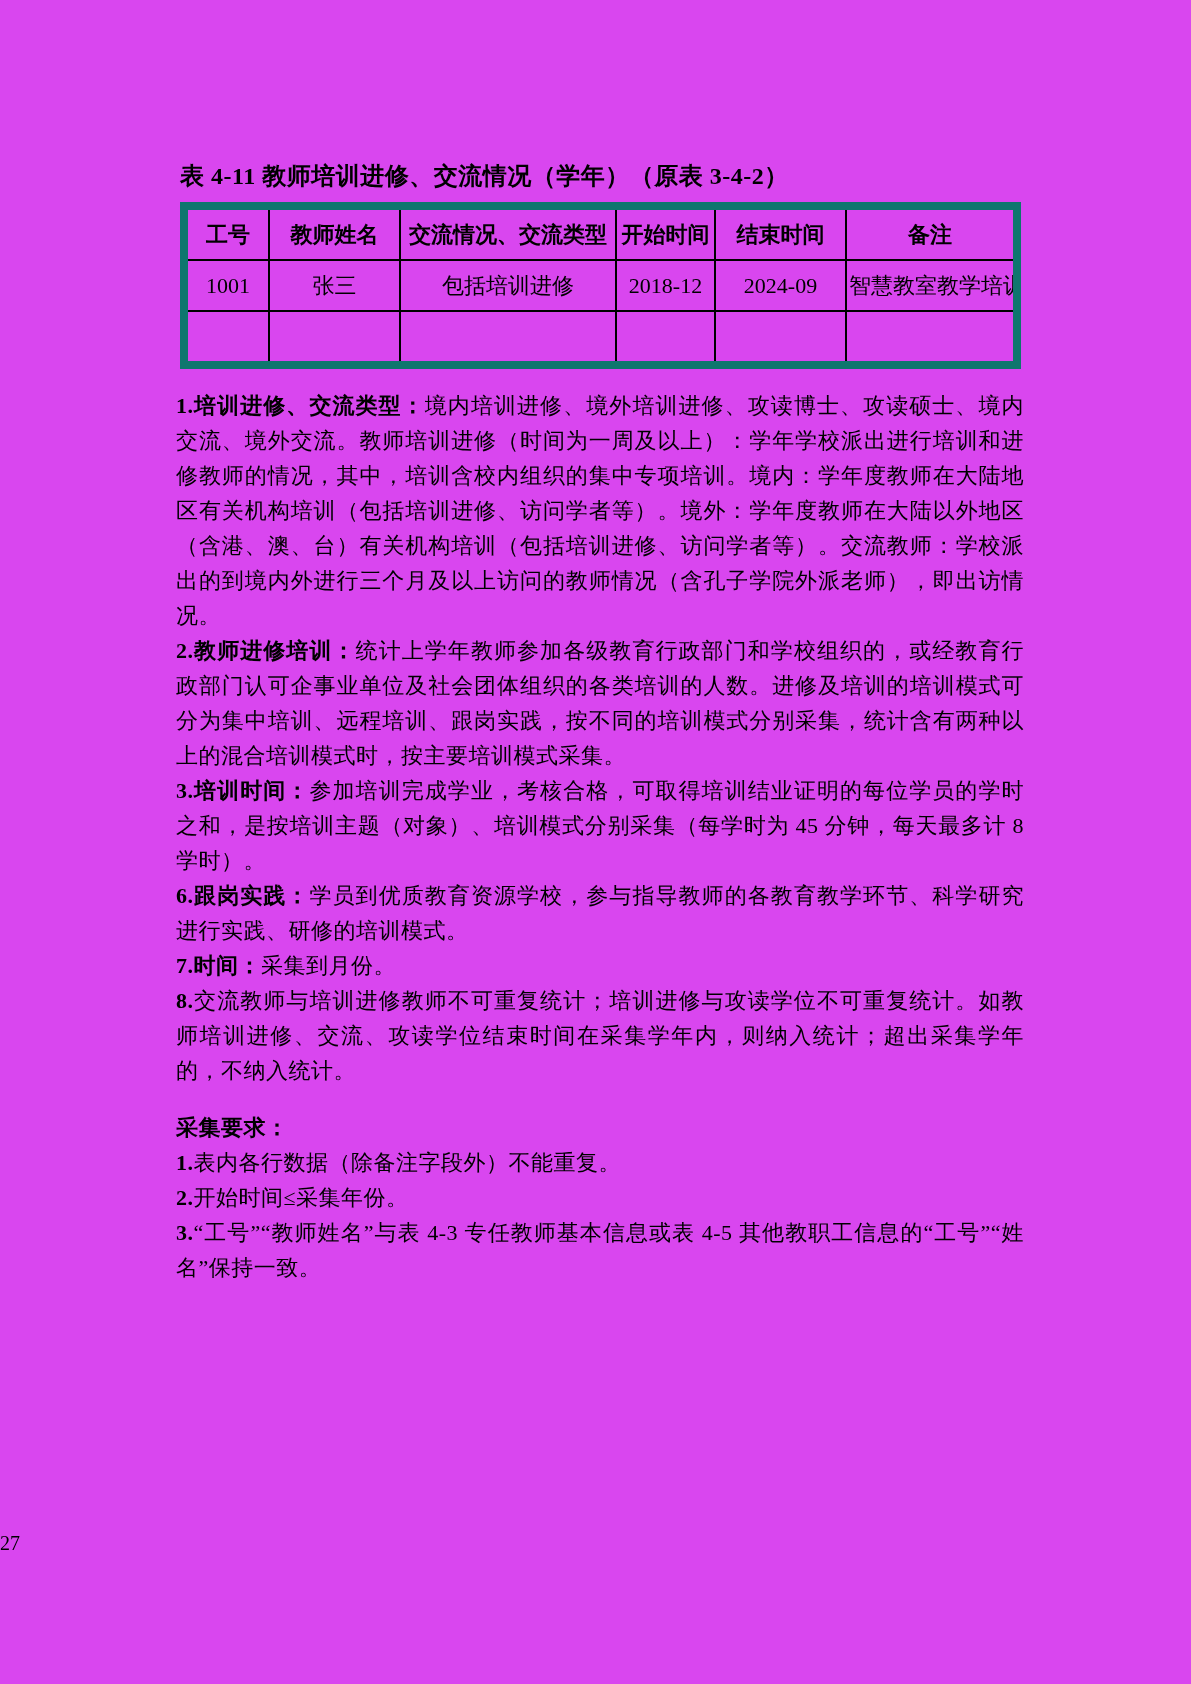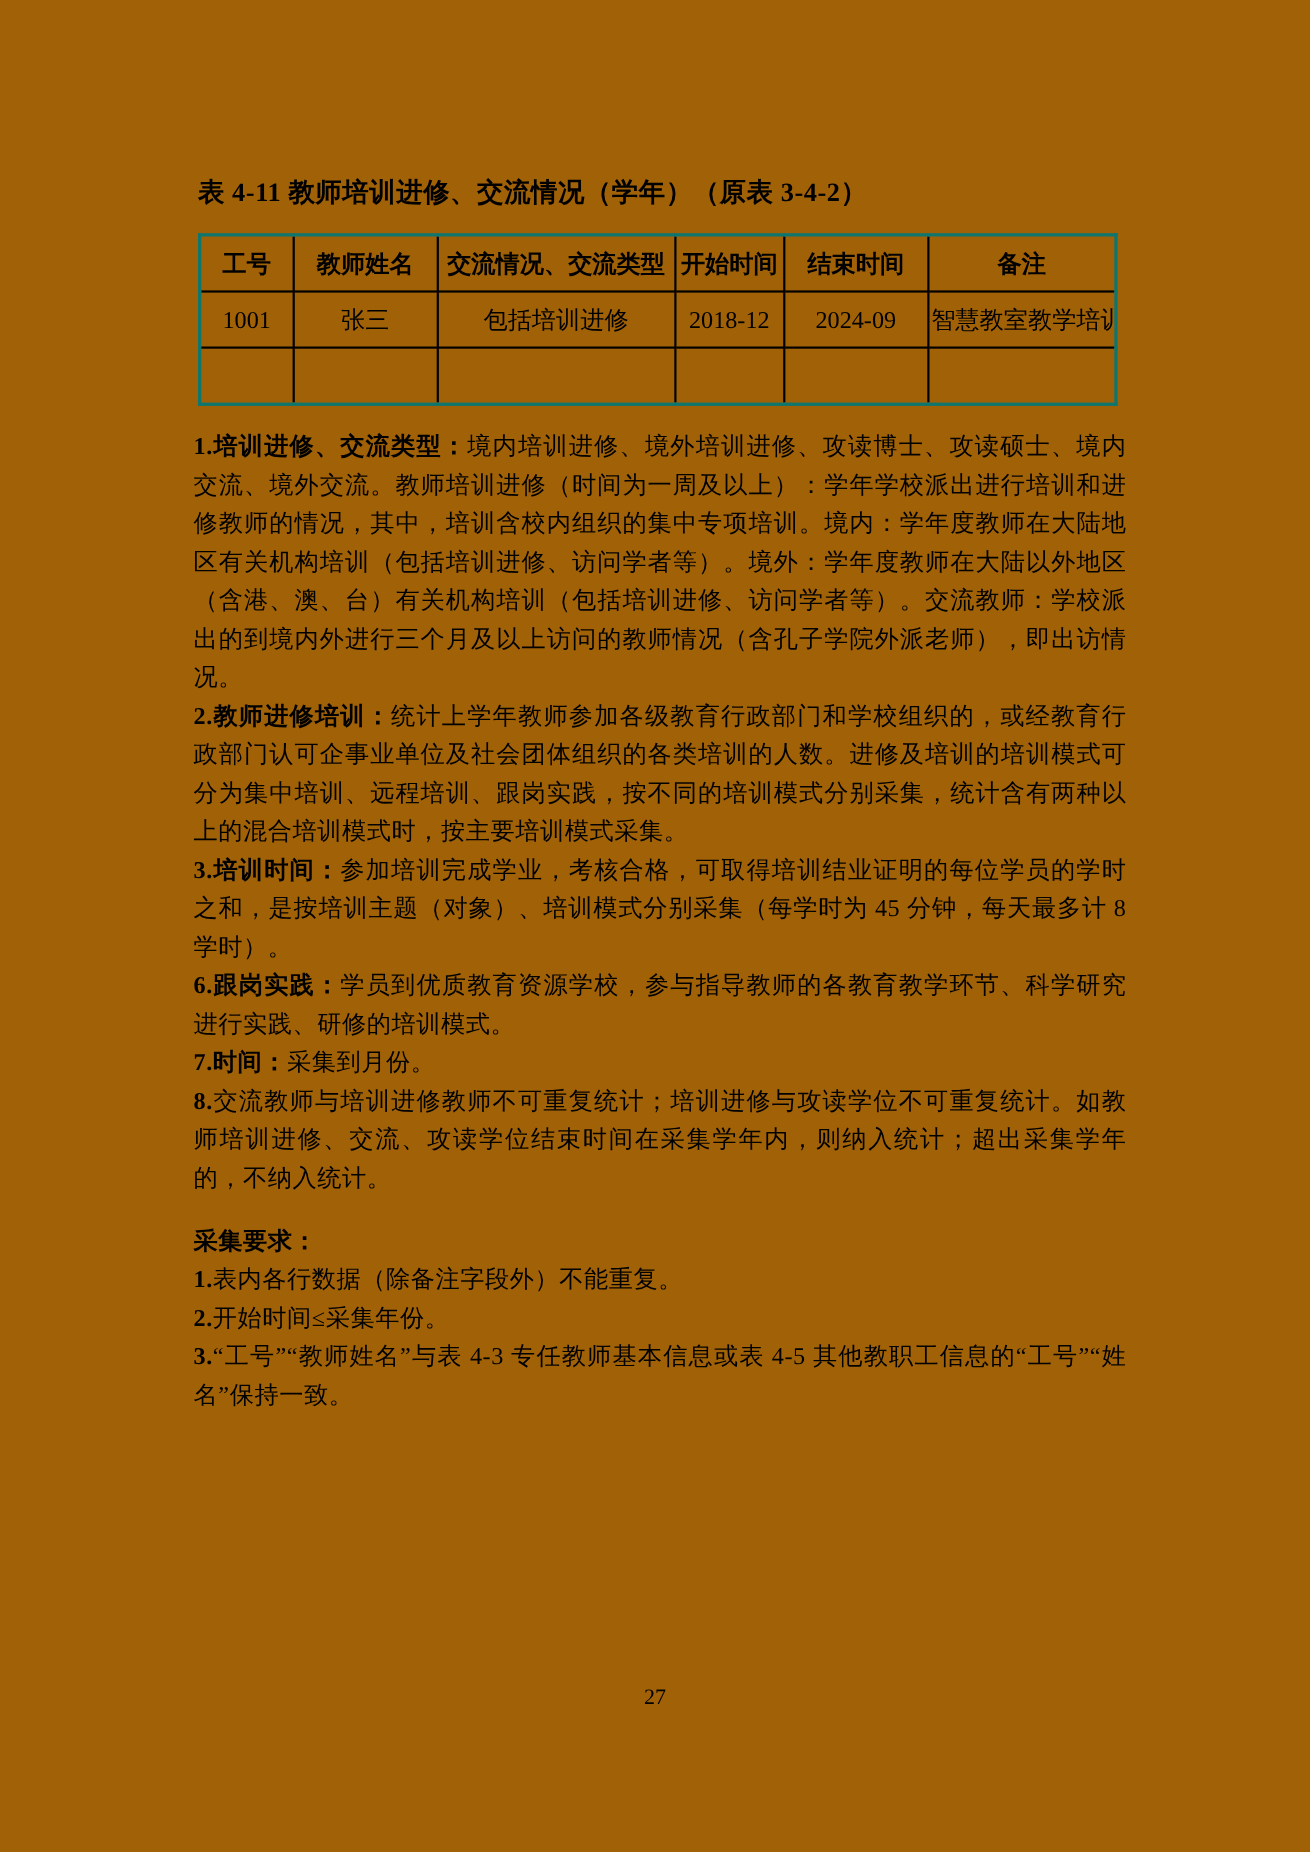--- a/index.html
+++ b/index.html
@@ -1,21 +1,21 @@
 <!DOCTYPE html>
 <html><head>
 <meta charset="utf-8">
 <style>
   html, body { margin: 0; padding: 0; background: #e9e9e9; }
   .page {
     position: relative;
     width: 1191px;
     height: 1684px;
     margin: 0 auto;
-    background: #a16207;
+    background: #d946ef;
     color: #000000;
     font-family: "Liberation Serif", "DejaVu Serif", serif;
     overflow: hidden;
   }
   .content {
     position: absolute;
     left: 176px;
     top: 160px;
     width: 848px;
   }
@@ -24,22 +24,22 @@
     font-weight: bold;
     line-height: 32px;
     margin: 0 0 0 4px;
     letter-spacing: 0.5px;
     white-space: nowrap;
   }
   table.training-table {
     border-collapse: collapse;
     table-layout: fixed;
     width: 833px;
-    margin: 20px 0 0 4px;
-    border: 3px solid #0f766e;
+    margin: 10px 0 0 4px;
+    border: 8px solid #0f766e;
   }
   table.training-table th,
   table.training-table td {
     border: 2px solid #000;
     height: 49px;
     padding: 0 2px;
     text-align: center;
     vertical-align: middle;
     font-size: 22px;
     overflow: hidden;
@@ -55,21 +55,20 @@
     letter-spacing: 0.5px;
   }
   .section-heading { font-weight: bold; }
   .note-term { font-weight: bold; }
   .requirements .section-heading { margin-top: 22px; }
   .page-number {
     position: absolute;
     left: 0;
     right: 0;
     top: 1532px;
-    text-align: center;
     font-size: 20px;
   }
 </style>
 </head>
 <body>
 
 <div class="page">
   <div class="content">
 
     <h1 class="doc-title">表 4-11 教师培训进修、交流情况（学年）（原表 3-4-2）</h1>

